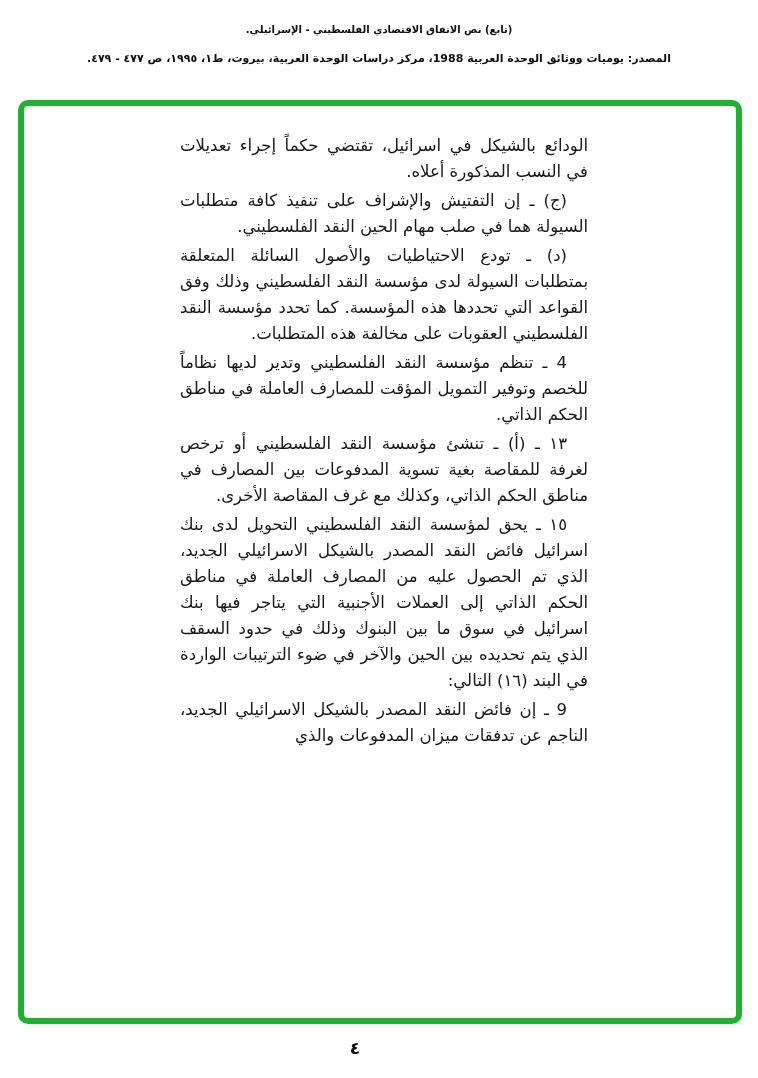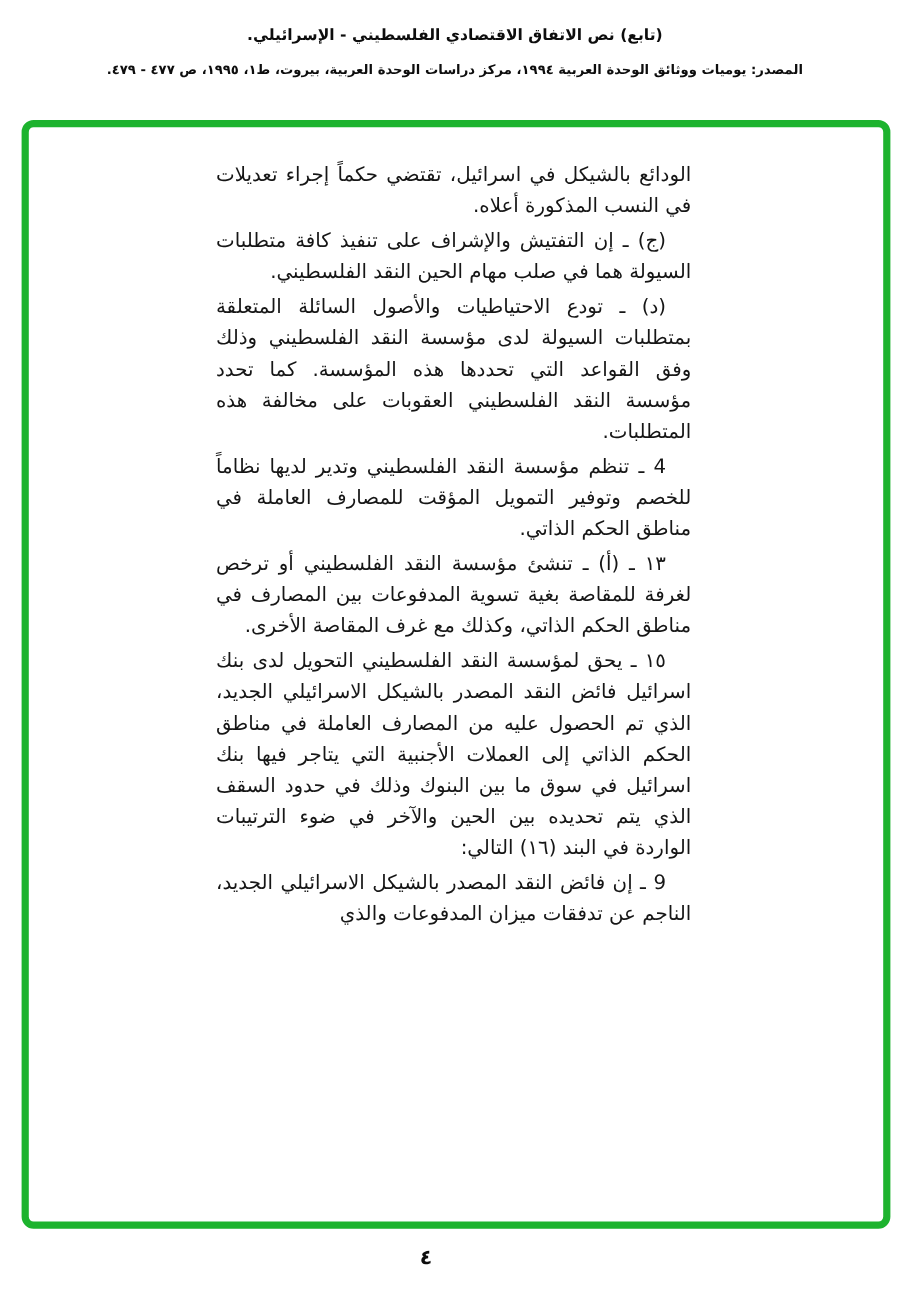--- a/index.html
+++ b/index.html
@@ -7,21 +7,21 @@
     width: 758px; height: 1078px;
     background: #ffffff;
     position: relative;
     font-family: "DejaVu Sans", sans-serif;
     color: #141414;
     overflow: hidden;
   }
   .header-title {
     position: absolute; top: 19px; left: 0; right: 0;
     text-align: center; direction: rtl;
-    font-size: 13px; font-weight: bold; line-height: 22px;
+    font-size: 10px; font-weight: bold; line-height: 22px;
     letter-spacing: 0px; color: #0d0d0d;
   }
   .header-source {
     position: absolute; top: 51px; left: 0; right: 0;
     text-align: center; direction: rtl;
     font-size: 11px; font-weight: bold; line-height: 16px;
     color: #0d0d0d;
   }
   .document-frame {
     position: absolute;
@@ -35,39 +35,39 @@
     position: absolute;
     left: 180px; top: 133px;
     width: 408px;
     direction: rtl;
     text-align: justify;
     font-size: 16.5px;
     line-height: 26px;
     color: #161616;
   }
   .para {
-    margin: 0 12px 3px 0;
+    margin: 0 0 3px 0;
     text-indent: 21px; 
   }
   .para.no-indent { text-indent: 0; }
   .para.emph { font-weight: normal; }
   .page-number {
     position: absolute;
     top: 1038px; left: 0; right: 48px;
     text-align: center;
     font-size: 17px; font-weight: bold;
     color: #0d0d0d;
   }
 </style>
 </head>
 <body>
 
 <div class="header-title">(تابع) نص الاتفاق الاقتصادي الفلسطيني - الإسرائيلي.</div>
 
-<div class="header-source">المصدر: يوميات ووثائق الوحدة العربية ١٩٩٤، مركز دراسات الوحدة العربية، بيروت، ط١، ١٩٩٥، ص ٤٧٧ - ٤٧٩.</div>
+<div class="header-source">المصدر: يوميات ووثائق الوحدة العربية 1988، مركز دراسات الوحدة العربية، بيروت، ط١، ١٩٩٥، ص ٤٧٧ - ٤٧٩.</div>
 
 <div class="document-frame" style="border-color: rgb(29, 179, 46);"></div>
 
 <div class="text-column">
   <p class="para no-indent">الودائع بالشيكل في اسرائيل، تقتضي حكماً إجراء تعديلات في النسب المذكورة أعلاه.</p>
   <p class="para">(ج) ـ إن التفتيش والإشراف على تنفيذ كافة متطلبات السيولة هما في صلب مهام الحين النقد الفلسطيني.</p>
   <p class="para">(د) ـ تودع الاحتياطيات والأصول السائلة المتعلقة بمتطلبات السيولة لدى مؤسسة النقد الفلسطيني وذلك وفق القواعد التي تحددها هذه المؤسسة. كما تحدد مؤسسة النقد الفلسطيني العقوبات على مخالفة هذه المتطلبات.</p>
   <p class="para">4 ـ تنظم مؤسسة النقد الفلسطيني وتدير لديها نظاماً للخصم وتوفير التمويل المؤقت للمصارف العاملة في مناطق الحكم الذاتي.</p>
   <p class="para emph">١٣ ـ (أ) ـ تنشئ مؤسسة النقد الفلسطيني أو ترخص لغرفة للمقاصة بغية تسوية المدفوعات بين المصارف في مناطق الحكم الذاتي، وكذلك مع غرف المقاصة الأخرى.</p>
   <p class="para emph">١٥ ـ يحق لمؤسسة النقد الفلسطيني التحويل لدى بنك اسرائيل فائض النقد المصدر بالشيكل الاسرائيلي الجديد، الذي تم الحصول عليه من المصارف العاملة في مناطق الحكم الذاتي إلى العملات الأجنبية التي يتاجر فيها بنك اسرائيل في سوق ما بين البنوك وذلك في حدود السقف الذي يتم تحديده بين الحين والآخر في ضوء الترتيبات الواردة في البند (١٦) التالي:</p>

